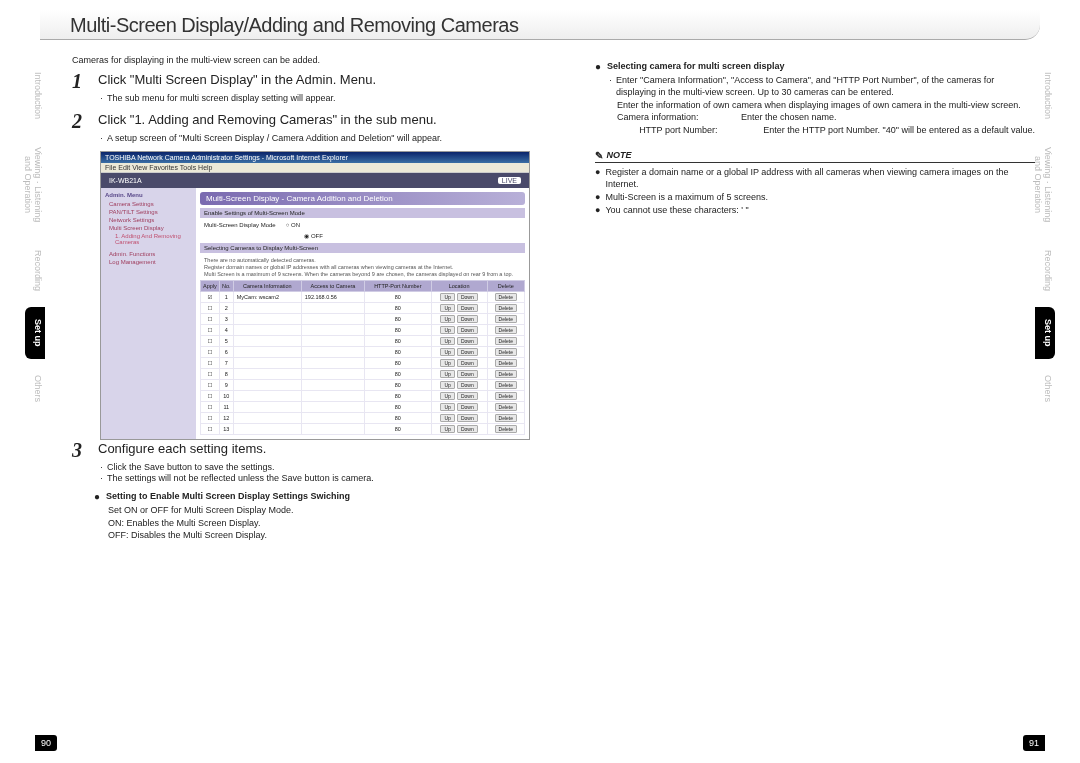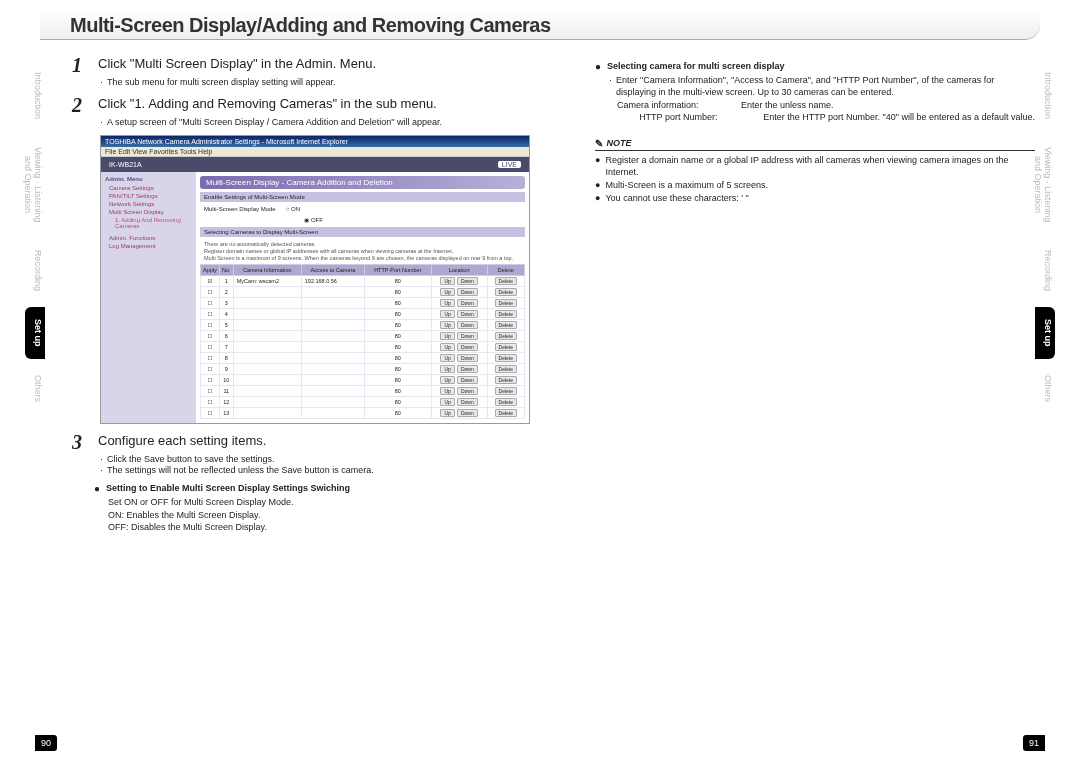--- a/index.html
+++ b/index.html
@@ -2,21 +2,21 @@
 <html><head>
 <meta charset="utf-8">
 <style>
   * { box-sizing: border-box; margin: 0; padding: 0; }
   body { font-family: Arial, Helvetica, sans-serif; font-size: 10px; color: #222; background: #fff; width: 1080px; height: 763px; position: relative; }
   
   .page-container { position: relative; width: 100%; height: 100%; }
   
   
   .title-bar { position: absolute; top: 10px; left: 40px; right: 40px; height: 30px; border-radius: 0 0 15px 0; background: linear-gradient(to bottom, #fff, #eee); border-bottom: 1px solid #aaa; padding: 4px 30px 0; }
-  .title-bar h1 { font-size: 20px; font-weight: bold; color: #333; letter-spacing: -0.5px; }
+  .title-bar h1 { font-size: 20px; font-weight: normal; color: #333; letter-spacing: -0.5px; }
   
   
   .side-tabs { position: absolute; top: 60px; width: 20px; display: flex; flex-direction: column; gap: 0; }
   .side-tabs.left { left: 25px; }
   .side-tabs.right { right: 25px; }
   .side-tab { writing-mode: vertical-rl; text-orientation: mixed; font-size: 9px; color: #bbb; padding: 12px 3px; border-radius: 6px 0 0 6px; margin-bottom: 4px; line-height: 1.1; text-align: center; }
   .side-tabs.right .side-tab { border-radius: 0 6px 6px 0; }
   .side-tab.active { background: #000; color: #fff; font-weight: bold; }
   
   
@@ -27,21 +27,21 @@
   
   .step { margin-bottom: 8px; }
   .step-row { display: flex; align-items: flex-start; gap: 8px; }
   .step-num { font-size: 20px; font-weight: bold; font-style: italic; font-family: Georgia, serif; line-height: 1; min-width: 18px; }
   .step-title { font-size: 13px; font-weight: 500; line-height: 1.25; flex: 1; padding-top: 1px; }
   .step-body { margin-left: 28px; font-size: 9px; margin-top: 2px; }
   .bullet-line { display: flex; gap: 4px; margin-bottom: 1px; }
   .bullet-dot { }
   
   
-  .screenshot { margin: 8px 0 8px 28px; border: 1px solid #999; width: 430px; background: #fff; font-size: 7px; }
+  .screenshot { margin: 8px 0 0 28px; border: 1px solid #999; width: 430px; background: #fff; font-size: 7px; }
   .ss-titlebar { background: linear-gradient(#0a246a, #3a6ea5); color: #fff; padding: 2px 4px; font-size: 7px; }
   .ss-menubar { background: #ece9d8; padding: 1px 4px; font-size: 7px; color: #333; border-bottom: 1px solid #ccc; }
   .ss-header { background: #4a4a6a; color: #fff; padding: 4px 8px; display: flex; justify-content: space-between; font-size: 7px; }
   .ss-live { background: #fff; color: #4a4a6a; padding: 0 4px; border-radius: 2px; }
   .ss-body { display: flex; min-height: 230px; }
   .ss-sidebar { width: 95px; background: #d8d4ea; padding: 4px; font-size: 6px; }
   .ss-sidebar-title { color: #5a4a8a; font-weight: bold; margin-bottom: 3px; }
   .ss-sidebar ul { list-style: none; }
   .ss-sidebar li { color: #a04060; margin-bottom: 2px; padding-left: 4px; }
   .ss-sidebar li.sub { padding-left: 10px; color: #c05070; }
@@ -101,20 +101,21 @@
   <div class="side-tabs right">
     <div class="side-tab">Introduction</div>
     <div class="side-tab" style="white-space:pre-line;">Viewing · Listening
 and Operation</div>
     <div class="side-tab">Recording</div>
     <div class="side-tab active">Set up</div>
     <div class="side-tab">Others</div>
   </div>
 
   <div class="left-col">
+    <div class="intro">Cameras for displaying in the multi-view screen can be added.</div>
 
     <div class="step">
       <div class="step-row">
         <div class="step-num">1</div>
         <div class="step-title">Click "Multi Screen Display" in the Admin. Menu.</div>
       </div>
       <div class="step-body">
         <div class="bullet-line">
             <span class="bullet-dot">·</span>
             <span>The sub menu for multi screen display setting will appear.</span>
@@ -339,23 +340,24 @@
   <div class="right-col">
     <div class="black-bullet-head right">
       <span class="black-dot">●</span>
       <span class="black-bullet-title">Selecting camera for multi screen display</span>
     </div>
     <div class="sub-content right">
       <div class="bullet-line">
           <span>·</span>
           <span>Enter "Camera Information", "Access to Camera", and "HTTP Port Number", of the cameras for displaying in the multi-view screen.  Up to 30 cameras can be entered.</span>
         </div>
+      <div style="padding-left:8px;">Enter the information of own camera when displaying images of own camera in the multi-view screen.</div>
       <div class="def-row" style="padding-left:8px;">
         <span class="def-label">Camera information:</span>
-        <span>Enter the unless name.</span>
+        <span>Enter the chosen name.</span>
       </div>
       <div class="def-row" style="padding-left:8px;justify-content:flex-end;">
         <span class="def-label">HTTP port Number:</span>
         <span>Enter the HTTP port Number.  "40" will be entered as a default value.</span>
       </div>
     </div>
 
     <div class="note-block">
       <div class="note-header">
         <span class="note-icon">✎</span>

